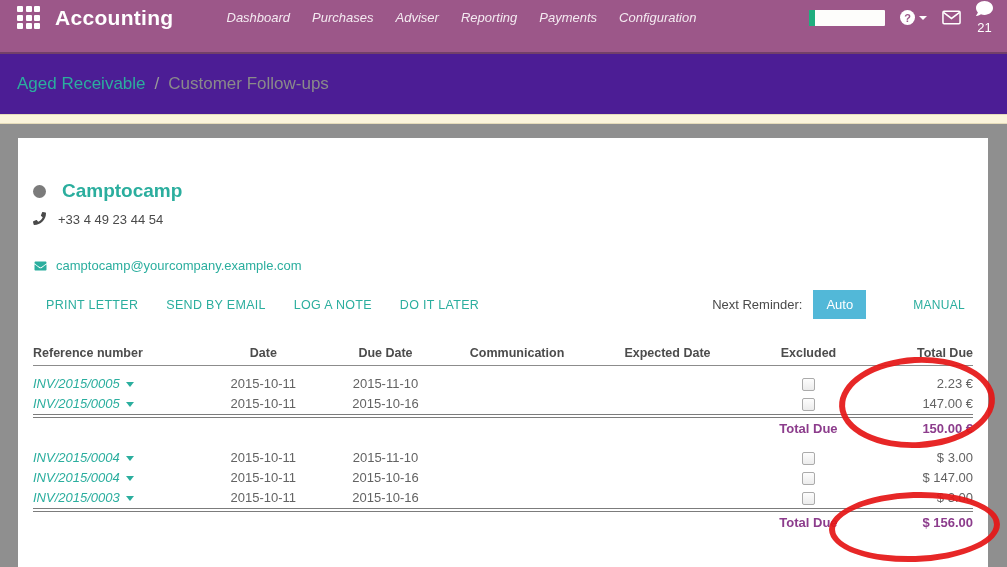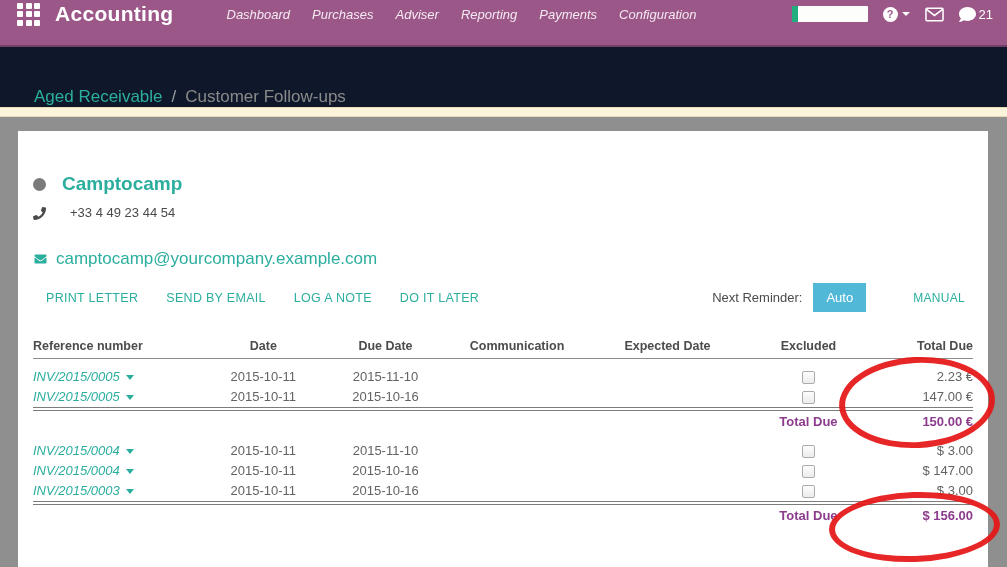--- a/index.html
+++ b/index.html
@@ -6,21 +6,21 @@
   html,body { width: 1007px; height: 567px; }
   body {
     position: relative;
     overflow: hidden;
     background: #8F8F8F;
     font-family: "Liberation Sans", sans-serif;
   }
 
   
   .navbar {
-    height: 47px;
+    height: 54px;
     background: #9C5789;
     border-bottom: 2px solid #734069;
     display: flex;
     align-items: center;
     padding: 0 14px 17px 17px;
     color: #fff;
   }
   .apps-grid {
     display: grid;
     grid-template-columns: repeat(3, 6px);
@@ -60,29 +60,29 @@
     display: flex; align-items: center; justify-content: center;
   }
   .caret-down {
     width: 0; height: 0;
     border-left: 4px solid transparent;
     border-right: 4px solid transparent;
     border-top: 4px solid #fff;
     display: inline-block;
   }
   .nav-icon { display: flex; align-items: center; cursor: pointer; }
-  .chat-wrap { display: flex; align-items: center; gap: 3px; font-size: 13px; color: #fff; cursor: pointer; }
+  .chat-wrap { display: flex; align-items: center; gap: 3px; font-size: 13px; color: #fff; cursor: pointer; flex-direction: column; }
 
   
   .breadcrumb-bar {
-    background: #0f172a;
+    background: #4c1d95;
     height: 60px;
     display: flex;
-    align-items: flex-end;
-    padding-left: 34px;
+    align-items: center;
+    padding-left: 17px;
     font-size: 17px;
   }
   .crumb-link { color: #2BAE9E; cursor: pointer; text-decoration: none; }
   .crumb-sep { color: #9a9a9a; margin: 0 9px; }
   .crumb-current { color: #8A8A8A; }
 
   
   .notice-strip {
     height: 10px;
     background: #FBF4DB;
@@ -91,22 +91,22 @@
   }
 
   
   .main { padding: 14px 19px 0 18px; }
   .card { background: #fff; min-height: 436px; padding: 0 15px 30px; }
 
   .customer-head { display: flex; align-items: center; gap: 16px; padding-top: 42px; }
   .customer-dot { width: 13px; height: 13px; border-radius: 50%; background: #7B7B7B; }
   .customer-name { font-size: 19px; font-weight: bold; color: #2BAE9E; }
 
-  .phone-row { display: flex; align-items: center; gap: 24px; margin-top: 10px; color: #4A4A4A; font-size: 13px; line-height: 16px; }
-  .email-row { display: flex; align-items: center; gap: 8px; margin-top: 30px; font-size: 17px; line-height: 16px; }
+  .phone-row { display: flex; gap: 12px; margin-top: 10px; color: #4A4A4A; font-size: 13px; line-height: 16px; }
+  .email-row { display: flex; align-items: center; gap: 8px; margin-top: 30px; font-size: 13px; line-height: 16px; }
   .email-link { color: #2BAE9E; text-decoration: none; cursor: pointer; }
 
   .actions-row { display: flex; align-items: center; margin-top: 16px; height: 29px; }
   .action-links { display: flex; gap: 28px; margin-left: 13px; text-align: right; }
   .action-link {
     color: #2BAE9E; font-size: 12.5px; letter-spacing: .3px;
     text-decoration: none; cursor: pointer; white-space: nowrap;
   }
   .reminder-group { margin-left: auto; display: flex; align-items: center; gap: 11px; margin-right: 8px; }
   .reminder-label { font-size: 13px; color: #4A4A4A; }

